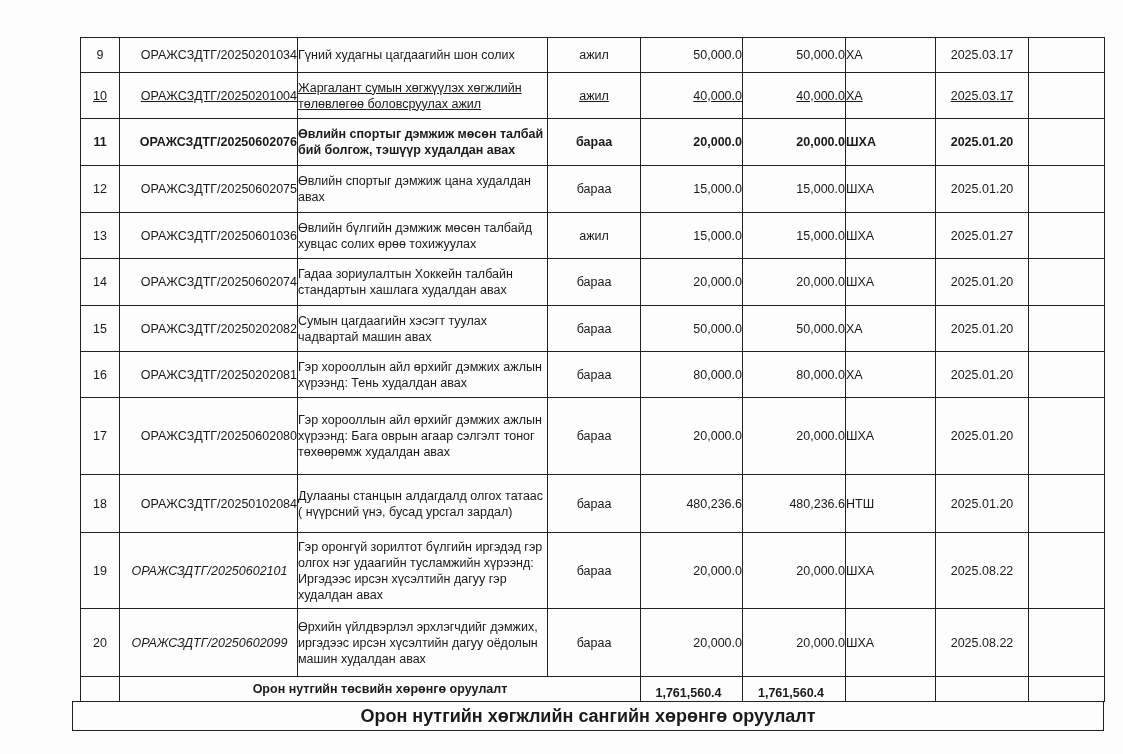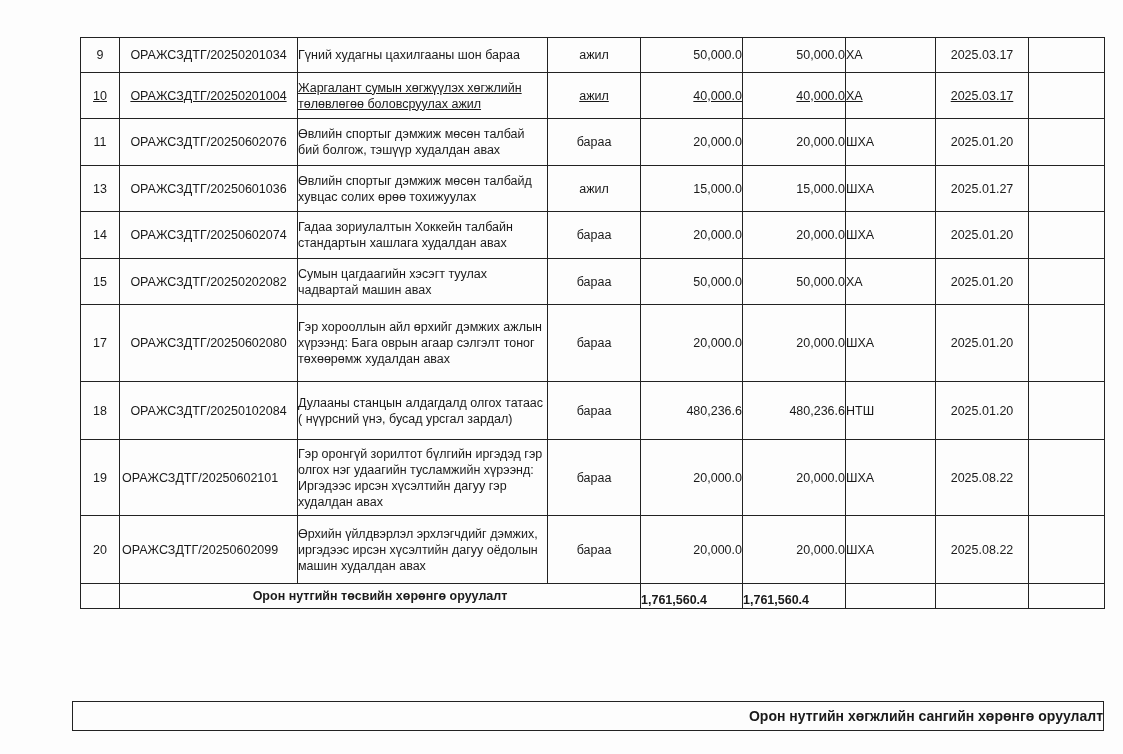--- a/index.html
+++ b/index.html
@@ -2,31 +2,31 @@
 <html><head>
   <meta charset="utf-8">
   <style>
     html, body { margin: 0; padding: 0; background: #ffffff; }
     body { width: 1123px; height: 754px; position: relative; overflow: hidden;
            font-family: "Liberation Sans", sans-serif; color: #1a1a1a; }
     .page { position: absolute; left: 0; top: 0; width: 1123px; height: 754px; background: #fdfdfd; }
     table.grid { position: absolute; left: 80px; top: 37px; border-collapse: collapse; table-layout: fixed; }
     table.grid td { border: 1.3px solid #222; font-size: 12.5px; line-height: 16px; vertical-align: middle; padding: 0; overflow: hidden; }
     td.num { text-align: center; }
-    td.code { text-align: center; font-size: 12.5px; }
-    td.code.left { text-align: left; padding-left: 2px; }
+    td.code { text-align: right; font-size: 12.5px; }
+    td.code.left { text-align: center; padding-left: 2px; font-style: italic; }
     td.desc { text-align: left; padding: 0 2px 0 3px; font-size: 12.3px; line-height: 16px; }
     td.type { text-align: center; }
     td.amt { text-align: right; padding-right: 4px; }
     td.src { text-align: left; }
     td.date { text-align: center; padding-top: 4px; }
     td.blank {}
     .sum-label { text-align: center; font-weight: bold; font-size: 12.5px; }
-    .sum-amt { text-align: left; font-weight: bold; font-size: 13.5px; padding-right: 6px !important; vertical-align: bottom !important; margin-top: 31px; }
-    .section-title { text-align: right; font-weight: bold; font-size: 14px; }
+    .sum-amt { text-align: center; font-weight: bold; font-size: 13.5px; padding-right: 6px !important; vertical-align: bottom !important; margin-top: 31px; }
+    .section-title { text-align: center; font-weight: bold; font-size: 18px; }
     table.section { position: absolute; left: 72px; top: 701px; border-collapse: collapse; }
     table.section td { border: 1.3px solid #222; height: 28px; width: 1030px; padding: 0; }
   </style>
 </head>
 <body>
 
 <div class="page">
   <table class="grid">
     <colgroup>
       <col style="width:39px">
@@ -36,54 +36,65 @@
       <col style="width:102px">
         <col style="width:103px">
         <col style="width:90px">
         <col style="width:93px">
         <col style="width:76px">
     </colgroup>
     <tbody id="rows-body">
         <tr style="height: 35px;">
           <td class="num">9</td>
           <td class="code">ОРАЖСЗДТГ/20250201034</td>
-          <td class="desc">Гүний худагны цахилгааны шон бараа</td>
+          <td class="desc">Гүний худагны цагдаагийн шон солих</td>
           <td class="type">ажил</td>
           <td class="amt">50,000.0</td>
           <td class="amt">50,000.0</td>
           <td class="src">ХА</td>
           <td class="date">2025.03.17</td>
           <td class="blank"></td>
         </tr>
         <tr style="height: 46px; text-decoration: underline;">
           <td class="num">10</td>
           <td class="code">ОРАЖСЗДТГ/20250201004</td>
           <td class="desc">Жаргалант сумын хөгжүүлэх хөгжлийн төлөвлөгөө боловсруулах ажил</td>
           <td class="type">ажил</td>
           <td class="amt">40,000.0</td>
           <td class="amt">40,000.0</td>
           <td class="src">ХА</td>
           <td class="date">2025.03.17</td>
           <td class="blank"></td>
         </tr>
-        <tr style="height: 47px;">
+        <tr style="height: 47px; font-weight: bold;">
           <td class="num">11</td>
           <td class="code">ОРАЖСЗДТГ/20250602076</td>
           <td class="desc">Өвлийн спортыг дэмжиж мөсөн талбай бий болгож, тэшүүр худалдан авах</td>
           <td class="type">бараа</td>
           <td class="amt">20,000.0</td>
           <td class="amt">20,000.0</td>
           <td class="src">ШХА</td>
           <td class="date">2025.01.20</td>
           <td class="blank"></td>
         </tr>
+        <tr style="height: 47px;">
+          <td class="num">12</td>
+          <td class="code">ОРАЖСЗДТГ/20250602075</td>
+          <td class="desc">Өвлийн спортыг дэмжиж цана худалдан авах</td>
+          <td class="type">бараа</td>
+          <td class="amt">15,000.0</td>
+          <td class="amt">15,000.0</td>
+          <td class="src">ШХА</td>
+          <td class="date">2025.01.20</td>
+          <td class="blank"></td>
+        </tr>
         <tr style="height: 46px;">
           <td class="num">13</td>
           <td class="code">ОРАЖСЗДТГ/20250601036</td>
-          <td class="desc">Өвлийн спортыг дэмжиж мөсөн талбайд хувцас солих өрөө тохижуулах</td>
+          <td class="desc">Өвлийн бүлгийн дэмжиж мөсөн талбайд хувцас солих өрөө тохижуулах</td>
           <td class="type">ажил</td>
           <td class="amt">15,000.0</td>
           <td class="amt">15,000.0</td>
           <td class="src">ШХА</td>
           <td class="date">2025.01.27</td>
           <td class="blank"></td>
         </tr>
         <tr style="height: 47px; margin-left: 28px;">
           <td class="num">14</td>
           <td class="code">ОРАЖСЗДТГ/20250602074</td>
@@ -95,20 +106,31 @@
           <td class="date">2025.01.20</td>
           <td class="blank"></td>
         </tr>
         <tr style="height: 46px; padding-left: 36px;">
           <td class="num">15</td>
           <td class="code">ОРАЖСЗДТГ/20250202082</td>
           <td class="desc">Сумын цагдаагийн хэсэгт туулах чадвартай машин авах</td>
           <td class="type">бараа</td>
           <td class="amt">50,000.0</td>
           <td class="amt">50,000.0</td>
+          <td class="src">ХА</td>
+          <td class="date">2025.01.20</td>
+          <td class="blank"></td>
+        </tr>
+        <tr style="height: 46px;">
+          <td class="num">16</td>
+          <td class="code">ОРАЖСЗДТГ/20250202081</td>
+          <td class="desc">Гэр хорооллын айл өрхийг дэмжих ажлын хүрээнд: Тень худалдан авах</td>
+          <td class="type">бараа</td>
+          <td class="amt">80,000.0</td>
+          <td class="amt">80,000.0</td>
           <td class="src">ХА</td>
           <td class="date">2025.01.20</td>
           <td class="blank"></td>
         </tr>
         <tr style="height: 77px;">
           <td class="num">17</td>
           <td class="code">ОРАЖСЗДТГ/20250602080</td>
           <td class="desc">Гэр хорооллын айл өрхийг дэмжих ажлын хүрээнд: Бага оврын агаар сэлгэлт тоног төхөөрөмж худалдан авах</td>
           <td class="type">бараа</td>
           <td class="amt">20,000.0</td>

